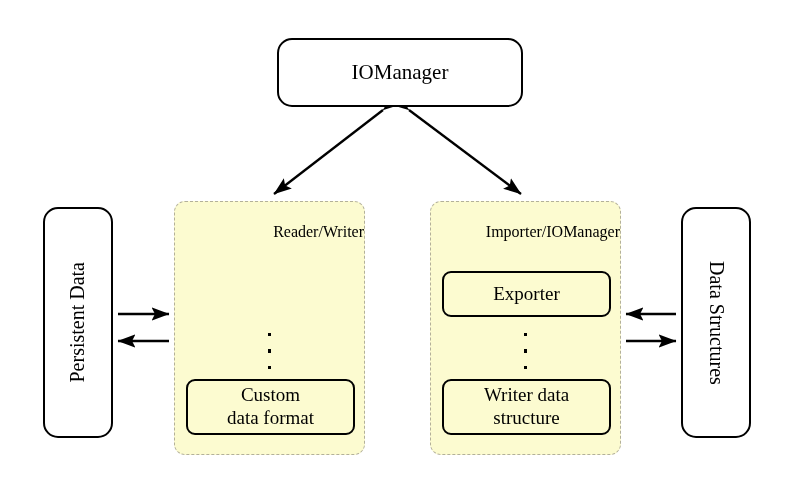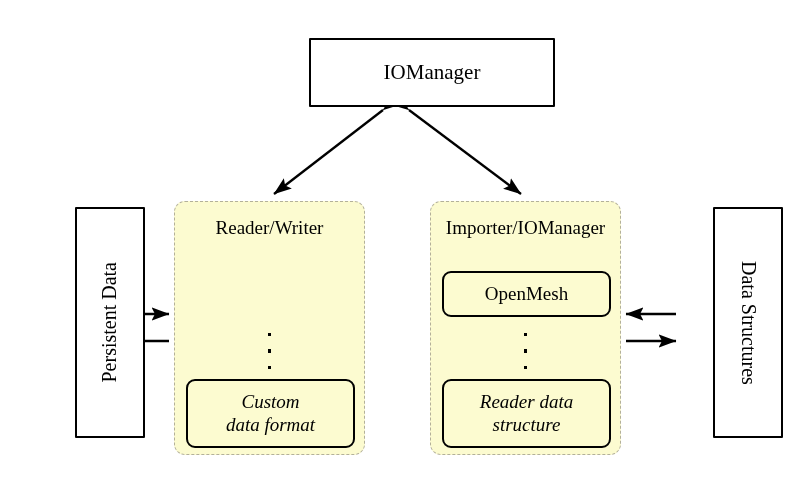--- a/index.html
+++ b/index.html
@@ -23,28 +23,27 @@
     left: 0; top: 0;
     width: 800px; height: 489px;
     pointer-events: none;
   }
 
   
   .node {
     position: absolute;
     box-sizing: border-box;
     border: 2.6px solid #000000;
-    border-radius: 1px;
+    border-radius: 15px;
     background: #ffffff;
     display: flex;
     align-items: center;
     justify-content: center;
     text-align: center;
     line-height: 1.18;
-    margin-left: 32px;
   }
 
   
   #iomanager-node {
     left: 277px;
     top: 38px;
     width: 246px;
     height: 69px;
     font-size: 21px;
   }
@@ -76,42 +75,42 @@
     border: 1.6px dashed #b3b09a;
     border-radius: 11px;
   }
   #reader-writer-panel { left: 174px; top: 201px; width: 191px; height: 254px; }
   #importer-exporter-panel { left: 430px; top: 201px; width: 191px; height: 254px; }
 
   .group-title {
     position: absolute;
     left: 0;
     right: 0;
-    top: 15px;
-    text-align: center;
-    font-size: 19px;
+    top: 21px;
+    text-align: right;
+    font-size: 16px;
     white-space: nowrap;
   }
 
   
   .inner-node {
     position: absolute;
     box-sizing: border-box;
     border: 2.6px solid #000000;
     border-radius: 9px;
     background: #fcfbd0;
     display: flex;
     align-items: center;
     justify-content: center;
     text-align: center;
     font-size: 19px;
     line-height: 1.2;
   }
   .inner-top    { left: 11px; top: 69px;  width: 169px; height: 46px; }
-  .inner-bottom { left: 11px; top: 177px; width: 169px; height: 69px; font-style: italic; }
+  .inner-bottom { left: 11px; top: 177px; width: 169px; height: 56px; }
 
   
   .vdots {
     position: absolute;
     left: 0; right: 0;
     top: 131px;
     height: 36px;
     display: flex;
     flex-direction: column;
     align-items: center;
@@ -190,30 +189,30 @@
         <span>data format</span>
       </span>
     </div>
   </div>
 
   <div class="group-panel" id="importer-exporter-panel">
 
     <div class="group-title">Importer/IOManager</div>
 
     <div class="inner-node inner-top">
-      <span>OpenMesh</span>
+      <span>Exporter</span>
     </div>
 
     <div class="vdots">
       <i></i>
         <i></i>
         <i></i>
     </div>
 
     <div class="inner-node inner-bottom">
       <span>
-        <span>Reader data</span><br>
+        <span>Writer data</span><br>
         <span>structure</span>
       </span>
     </div>
   </div>
 
 </div>
 
 </body></html>

